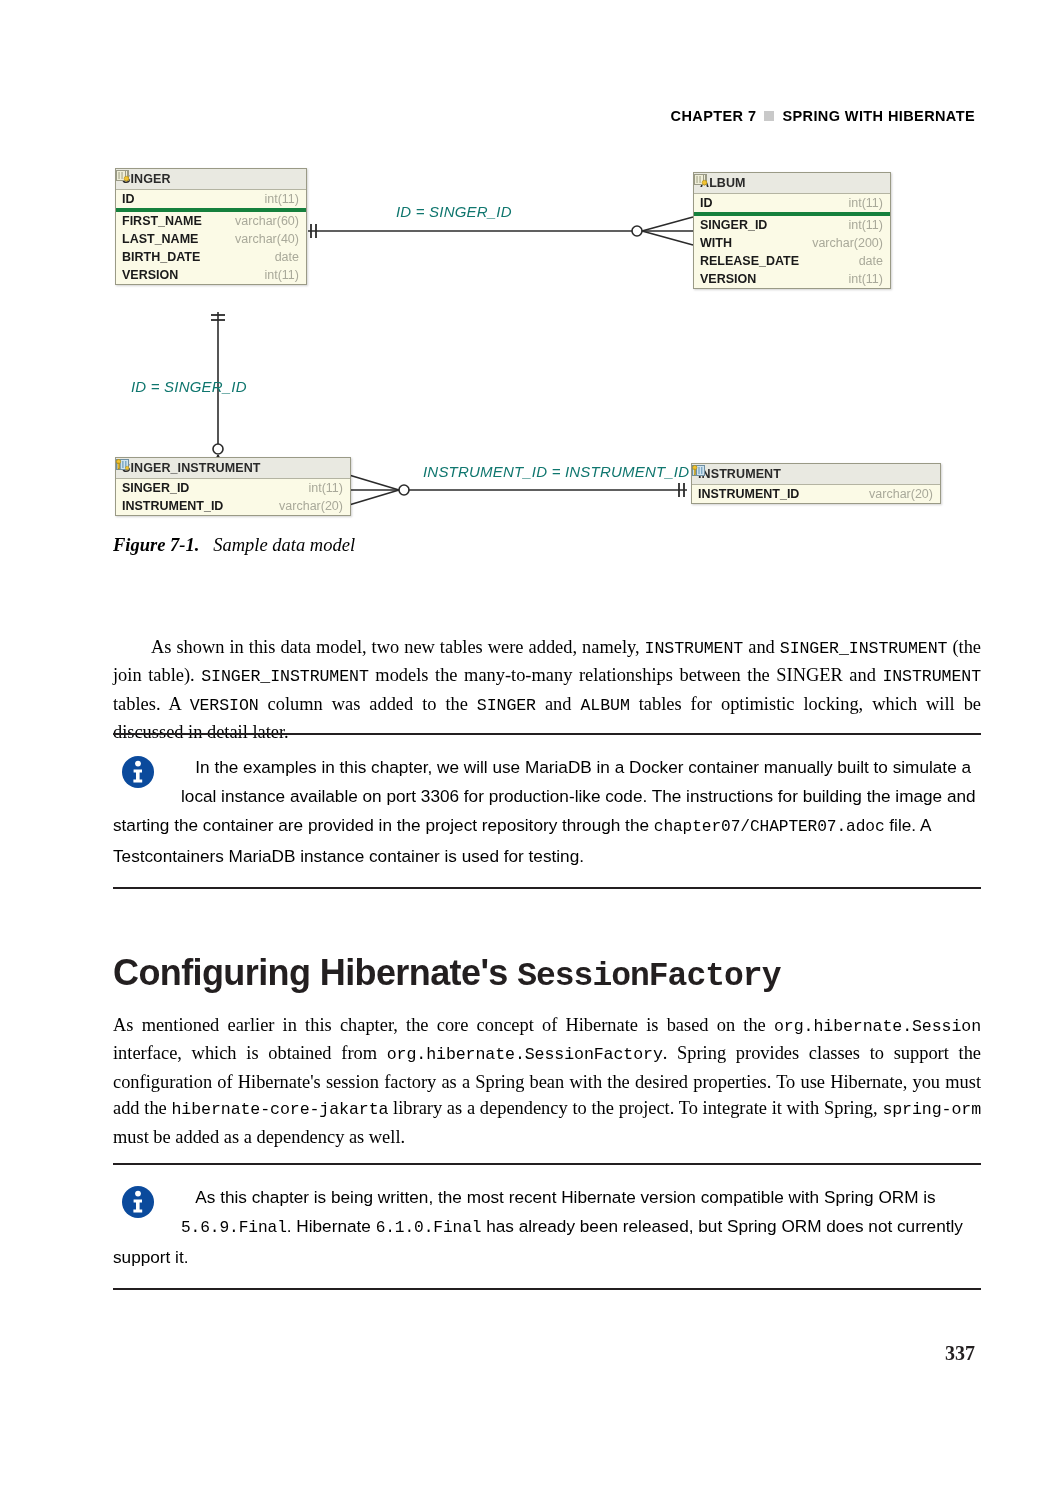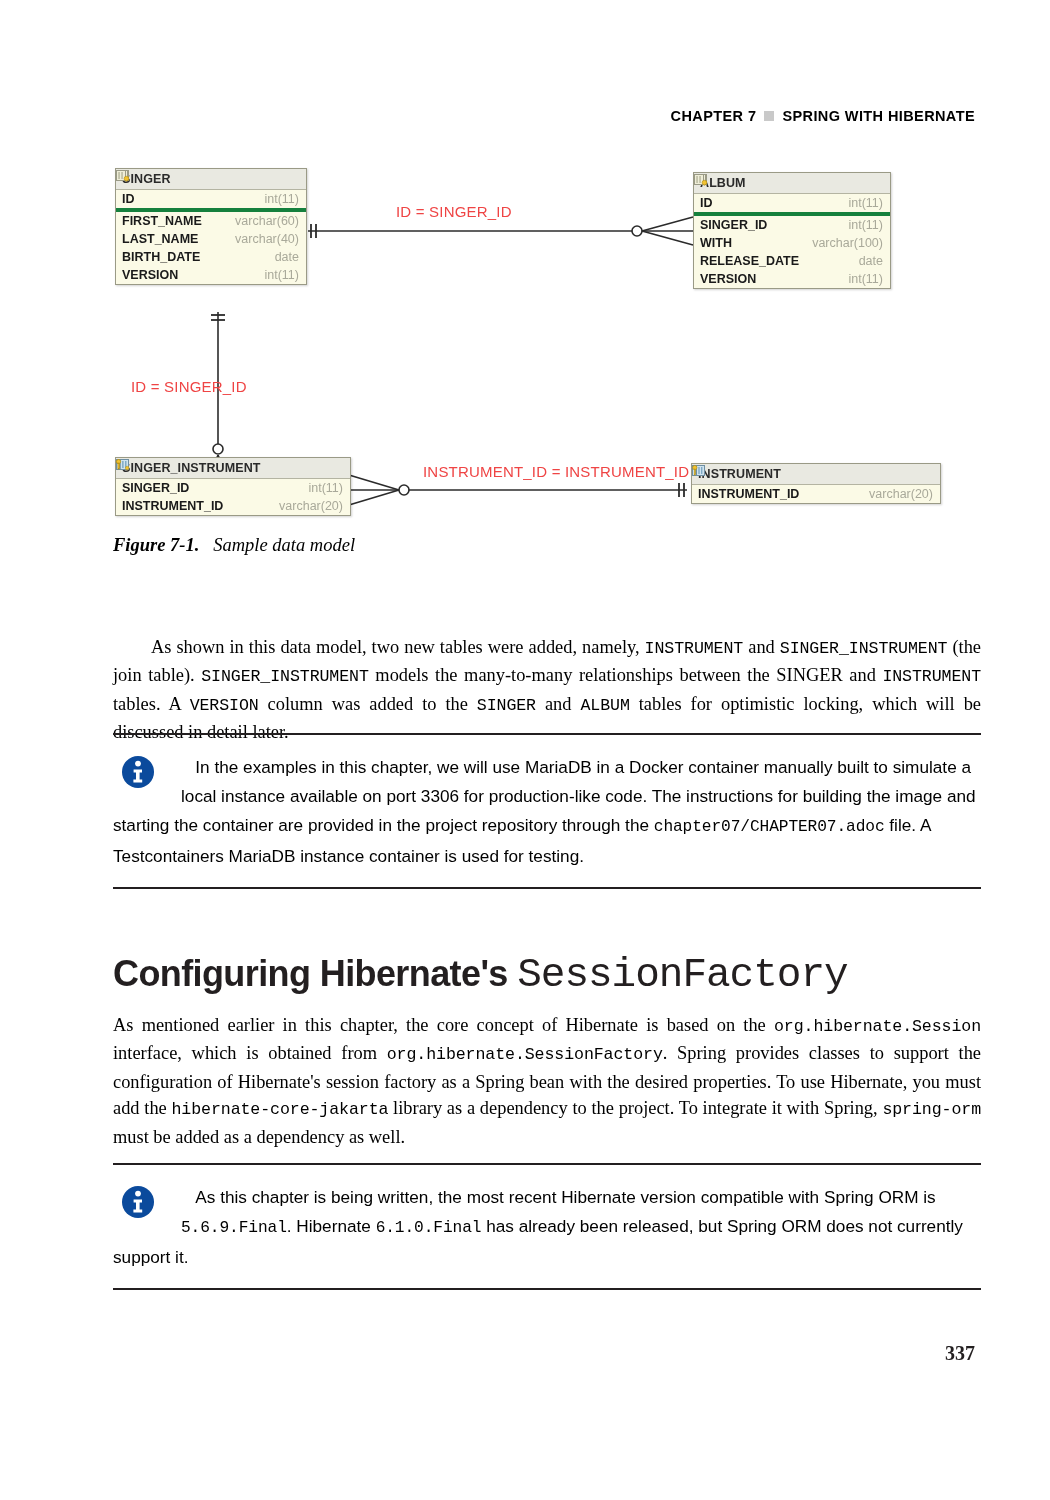--- a/index.html
+++ b/index.html
@@ -84,24 +84,25 @@
   }
 
   
   .ico { width: 13px; height: 13px; flex: 0 0 13px; display:block; }
 
   
   .rel-label {
     position: absolute;
     font-family: "Liberation Sans", sans-serif;
     font-size: 15px;
-    color: #ef4444;
+    color: #0f766e;
     letter-spacing: 0.2px;
     white-space: nowrap;
     z-index: 6;
+    font-style: italic;
   }
 
   
   .caption {
     position: absolute;
     left: 113px;
     top: 535px;
     font-size: 18.5px;
     font-family: "Liberation Serif", serif;
   }
@@ -155,22 +156,22 @@
     top: 952px;
     font-family: "Liberation Sans", sans-serif;
     font-weight: 700;
     font-size: 36px;
     letter-spacing: -0.6px;
     color: #231f20;
     white-space: nowrap;
   }
   .sec-head .mono-h {
     font-family: "Liberation Mono", monospace;
-    font-weight: 400;
-    font-size: 41px;
+    font-weight: 700;
+    font-size: 33px;
     letter-spacing: -1px;
   }
 
   
   .folio {
     position: absolute;
     right: 75px;
     top: 1342px;
     font-family: "Liberation Serif", serif;
     font-size: 20px;
@@ -319,21 +320,21 @@
       <span class="er-type">int(11)</span>
     </div>
     <div class="er-row">
       <svg class="ico" viewBox="0 0 13 13">
         <rect x="0.5" y="1.5" width="9" height="10" fill="#efeed8" stroke="#9a9a86"></rect>
         <rect x="2.3" y="3" width="1.5" height="7" fill="#b9b9a0"></rect>
         <rect x="5.3" y="3" width="1.5" height="7" fill="#b9b9a0"></rect>
         <circle cx="10.4" cy="9.6" r="2.3" fill="#f2c230" stroke="#b08c10" stroke-width="0.6"></circle>
       </svg>
       <span class="er-name">WITH</span>
-      <span class="er-type">varchar(100)</span>
+      <span class="er-type">varchar(200)</span>
     </div>
     <div class="er-row">
       <svg class="ico" viewBox="0 0 13 13">
         <rect x="0.5" y="1.5" width="11" height="10" fill="#efeed8" stroke="#9a9a86"></rect>
         <rect x="2.6" y="3" width="1.6" height="7" fill="#b9b9a0"></rect>
         <rect x="5.4" y="3" width="1.6" height="7" fill="#b9b9a0"></rect>
         <rect x="8.2" y="3" width="1.6" height="7" fill="#b9b9a0"></rect>
       </svg>
       <span class="er-name">RELEASE_DATE</span>
       <span class="er-type">date</span>

